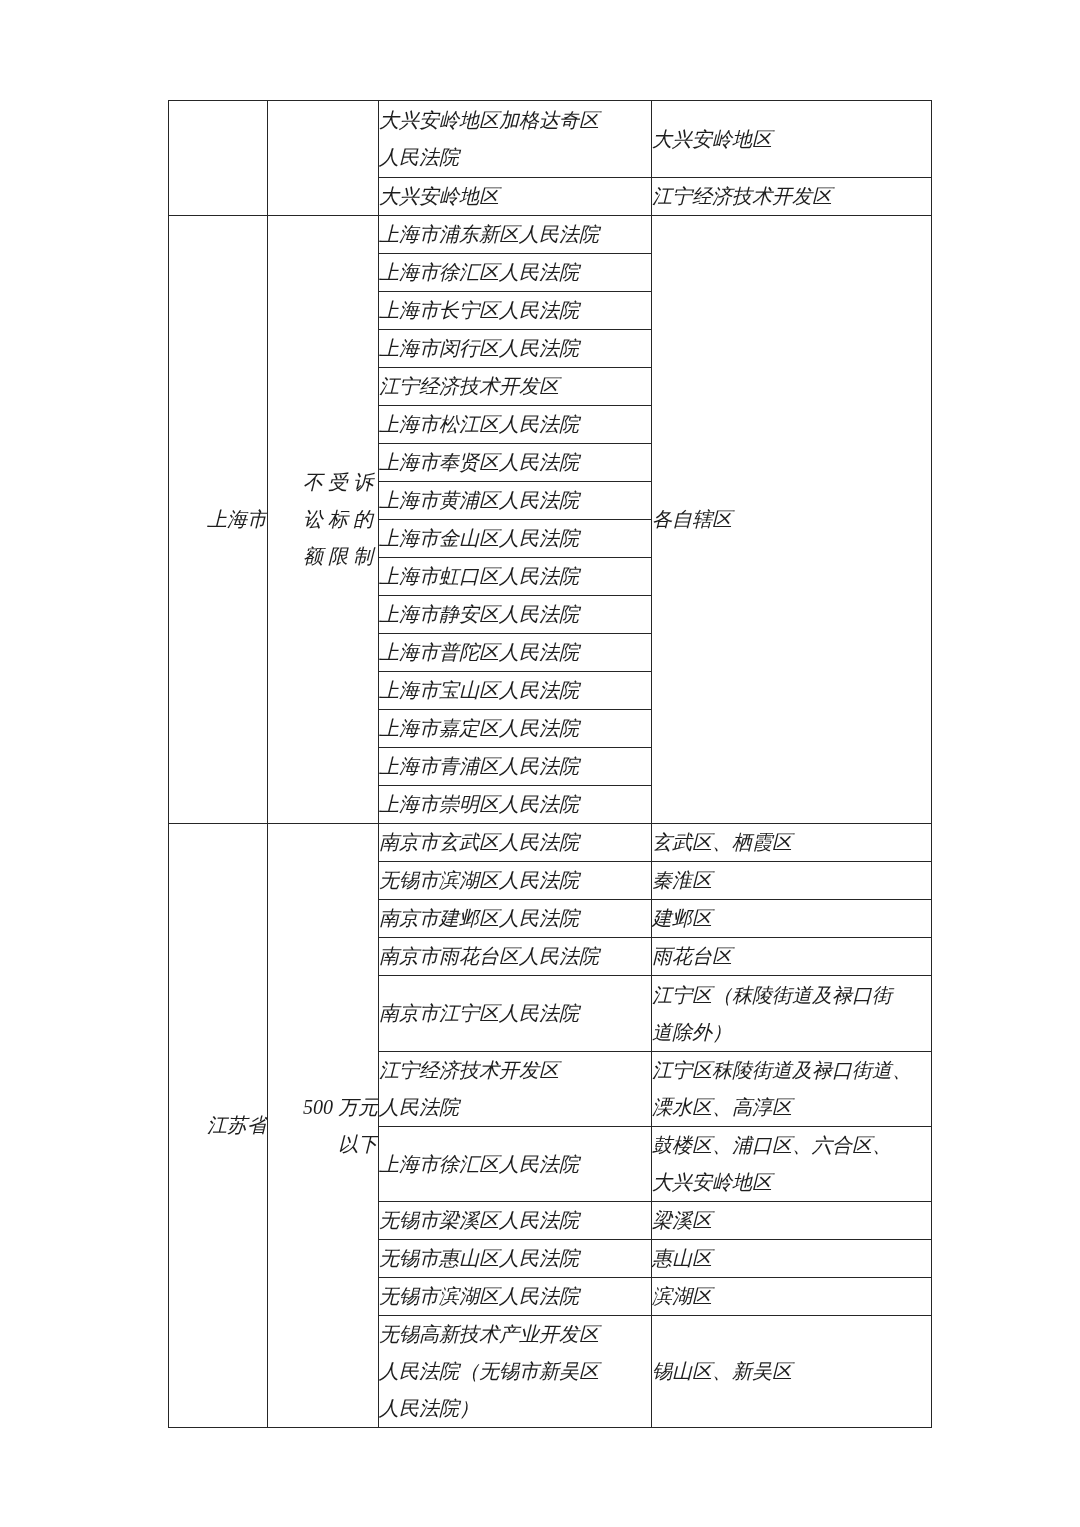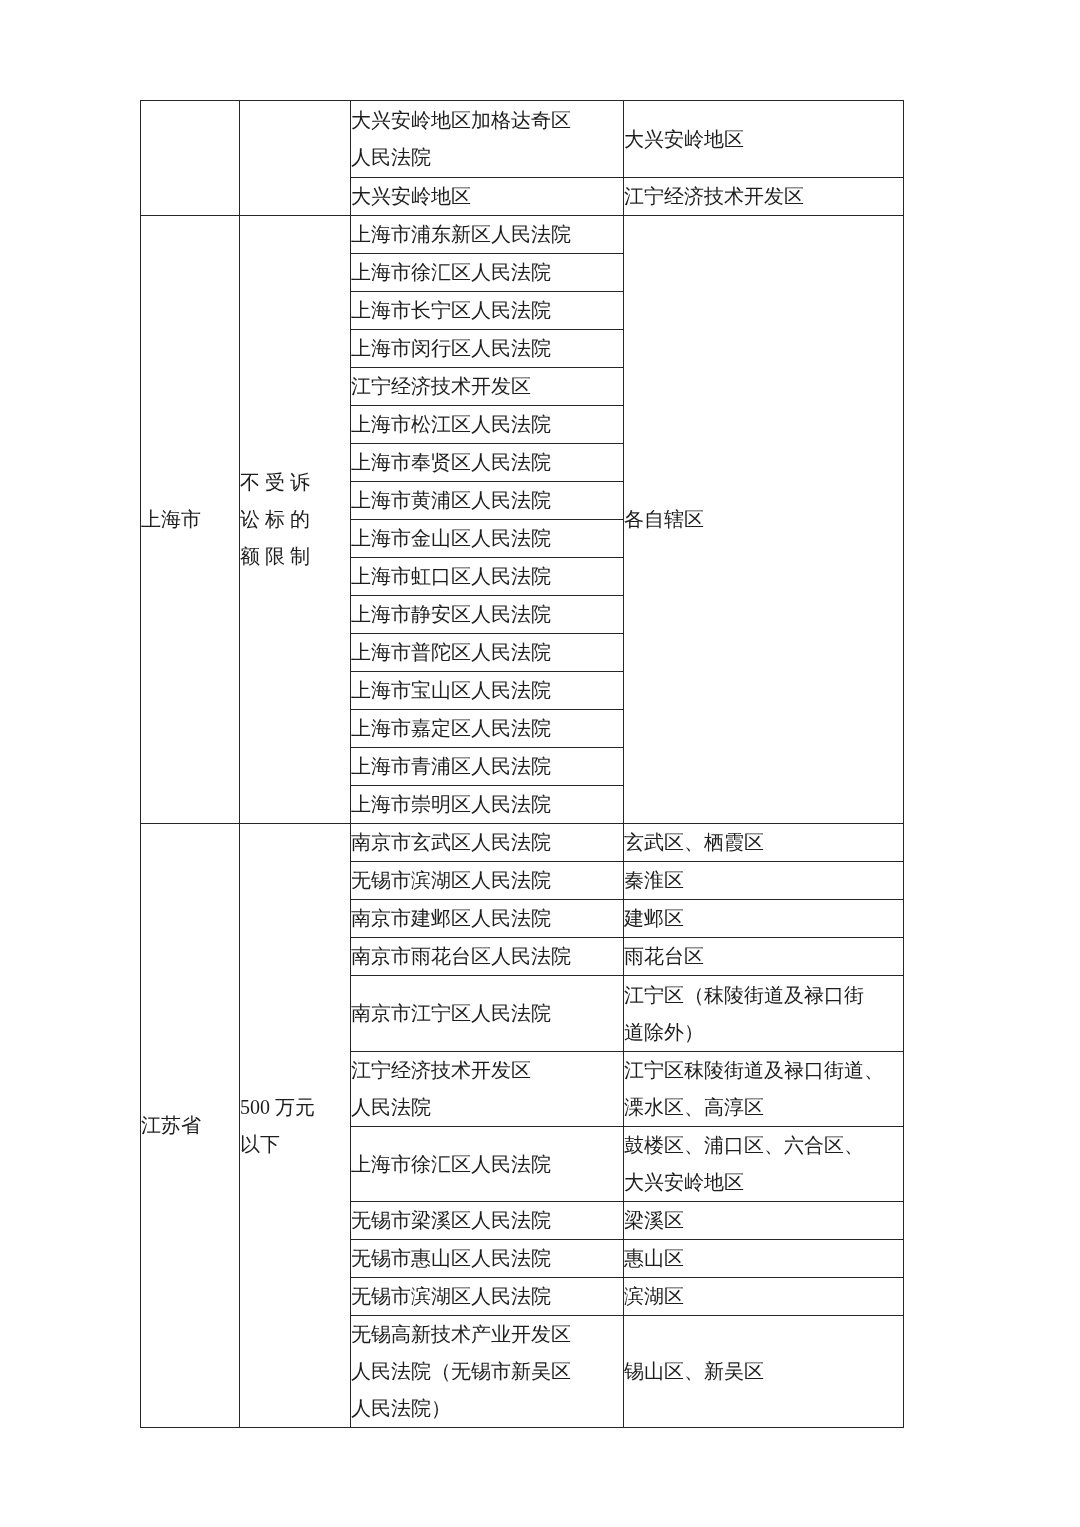--- a/index.html
+++ b/index.html
@@ -7,35 +7,36 @@
     position: relative;
     width: 1080px;
     height: 1527px;
     background: #ffffff;
     font-family: "Liberation Serif", "DejaVu Serif", serif;
     color: #1d1d1d;
     overflow: hidden;
   }
   table.jur {
     position: absolute;
-    left: 140px;
+    left: 168px;
     top: 100px;
     border-collapse: collapse;
     table-layout: fixed;
+    font-style: italic;
   }
   table.jur td {
     border: 1px solid #262626;
     padding: 0;
     vertical-align: middle;
     font-size: 20px;
     line-height: 37px;
     white-space: pre-line;
     overflow: hidden;
   }
-  td.c1, td.c2 { text-align: left; }
+  td.c1, td.c2 { text-align: right; }
   td.c3, td.c4 { padding-left: 11px; padding-right: 6px; text-align: left; }
   td.limit-spread { letter-spacing: 5px; }
 </style>
 </head>
 <body>
 
 <div class="page">
   <table class="jur">
     <colgroup>
       <col style="width:99px">

